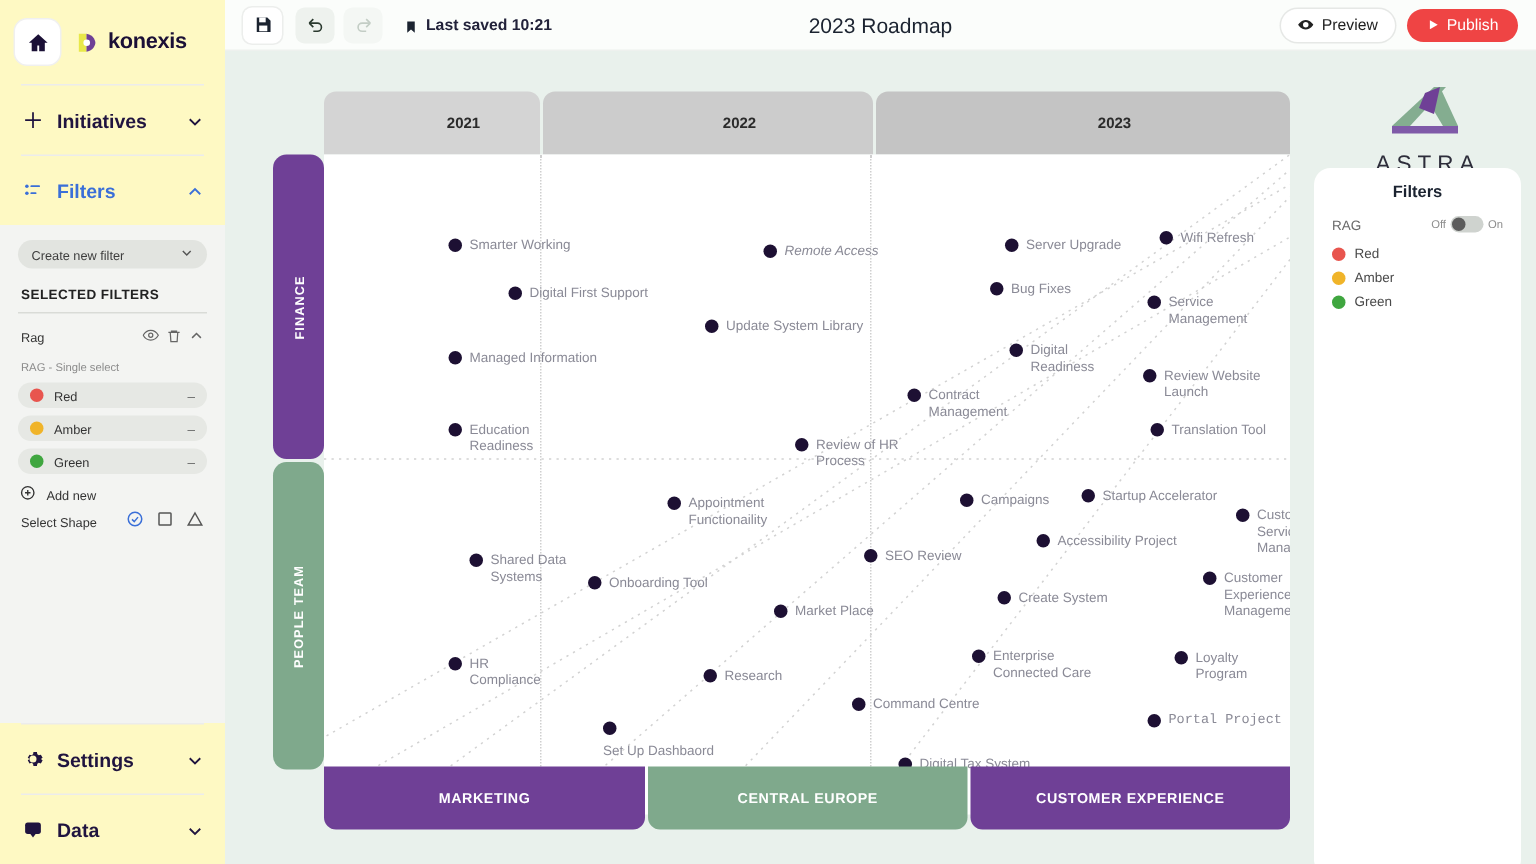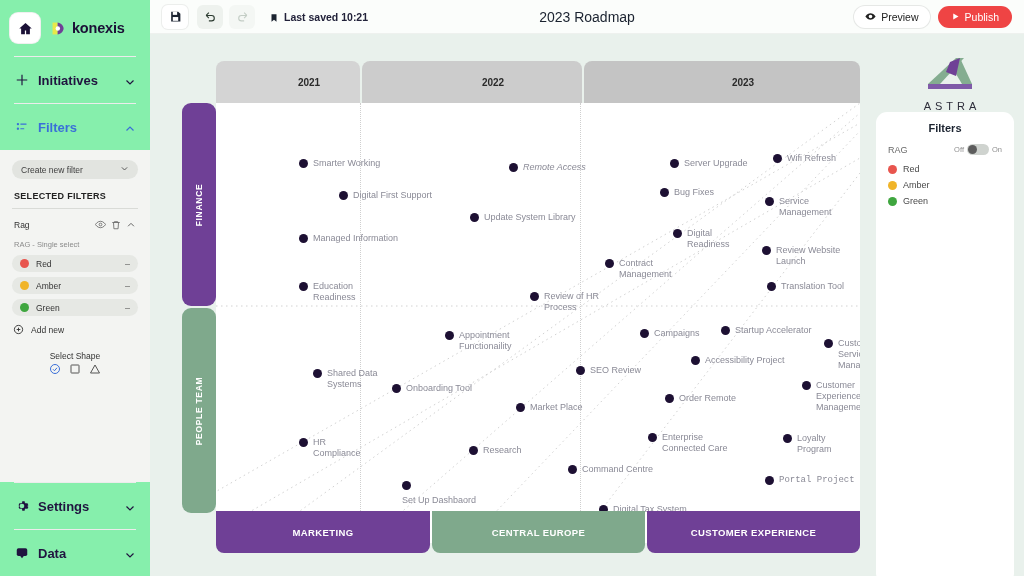--- a/index.html
+++ b/index.html
@@ -7,21 +7,21 @@
     width: 1024px; height: 576px;
     font-family: "Liberation Sans", sans-serif;
     background: #ffffff;
     overflow: hidden;
   }
   #app { position: relative; width: 1024px; height: 576px; }
 
   
   #sidebar {
     position: absolute; left: 0; top: 0; width: 150px; height: 576px;
-    background: #86efac; z-index: 20;
+    background: #fef9c3; z-index: 20;
     display: flex; flex-direction: column;
   }
   .side-top { height: 56px; display: flex; align-items: center; padding: 0 10px; gap: 10px; }
   .home-btn {
     width: 30px; height: 30px; border-radius: 8px; background: #ffffff;
     display: flex; align-items: center; justify-content: center;
     box-shadow: 0 0 0 1px #f0f0f0;
   }
   .brand { display: flex; align-items: center; gap: 5px; }
   .brand-mark { width: 17px; height: 17px; position: relative; }
@@ -53,21 +53,21 @@
   .rag-sub { font-size: 7.5px; color: #8b8b8b; margin: 6px 0 6px 2px; }
   .opt-pill {
     height: 17px; background: #e6e8e4; border-radius: 9px; display: flex;
     align-items: center; padding: 0 8px; gap: 7px; margin-bottom: 5px; cursor: pointer;
   }
   .opt-dot { width: 9px; height: 9px; border-radius: 50%; }
   .opt-lbl { font-size: 8.5px; color: #333; flex: 1; }
   .opt-minus { font-size: 9px; color: #666; }
   .addnew { display: flex; align-items: center; gap: 7px; margin: 4px 0 0 1px; cursor: pointer; }
   .addnew .t { font-size: 8.5px; color: #333; }
-  .shape-row { display: flex; align-items: center; margin-top: 12px; padding: 0 2px; flex-direction: column; }
+  .shape-row { display: flex; align-items: center; padding: 0 2px; }
   .shape-row .t { font-size: 8.5px; color: #333; flex: 1; }
   .shape-icons { display: flex; align-items: center; gap: 8px; }
 
   
   #topbar {
     position: absolute; left: 150px; top: 0; width: 874px; height: 34px;
     background: #fbfdfb; display: flex; align-items: center; z-index: 15;
     border-bottom: 1px solid #eef1ee;
   }
   .tb-btn {
@@ -127,21 +127,21 @@
 
   .node { position: absolute; display: flex; align-items: flex-start; gap: 5px; }
   .node .dot {
     width: 9px; height: 9px; border-radius: 50%; background: #1d1033;
     flex: 0 0 auto; margin-top: 1px;
   }
   .node .txt { font-size: 9px; color: #8a8a96; line-height: 11px; white-space: pre-line; }
 
   
   .astra-wrap { position: absolute; right: 26px; top: 20px; width: 92px; text-align: center; }
-  .astra-word { font-size: 11px; letter-spacing: 4px; color: #2d2d3a; margin-top: 2px; }
+  .astra-word { font-size: 15px; letter-spacing: 4px; color: #2d2d3a; margin-top: 2px; }
   .rpanel {
     position: absolute; right: 10px; top: 78px; width: 138px; height: 472px;
     background: #ffffff; border-radius: 11px; padding: 10px 12px;
   }
   .rpanel h3 { font-size: 11px; font-weight: bold; color: #1b2330; text-align: center; margin-bottom: 10px; }
   .rag-toggle-row { display: flex; align-items: center; margin-bottom: 9px; }
   .rag-toggle-row .rl { font-size: 9px; color: #6a6a6a; flex: 1; }
   .tgl-off, .tgl-on { font-size: 7.5px; color: #8e8e8e; }
   .tgl {
     width: 22px; height: 11px; border-radius: 6px; background: #cfd3cf; margin: 0 3px;
@@ -507,21 +507,21 @@
               <span class="dot" style="background: rgb(29, 16, 51);"></span>
               <span class="txt">Onboarding Tool</span>
             </div>
             <div class="node" style="left: 586px; top: 277px;">
               <span class="dot" style="background: rgb(29, 16, 51);"></span>
               <span class="txt">Customer Experience
 Management</span>
             </div>
             <div class="node" style="left: 449px; top: 290px;">
               <span class="dot" style="background: rgb(29, 16, 51);"></span>
-              <span class="txt">Order Remote</span>
+              <span class="txt">Create System</span>
             </div>
             <div class="node" style="left: 300px; top: 299px;">
               <span class="dot" style="background: rgb(29, 16, 51);"></span>
               <span class="txt">Market Place</span>
             </div>
             <div class="node" style="left: 83px; top: 334px;">
               <span class="dot" style="background: rgb(29, 16, 51);"></span>
               <span class="txt">HR
 Compliance</span>
             </div>

